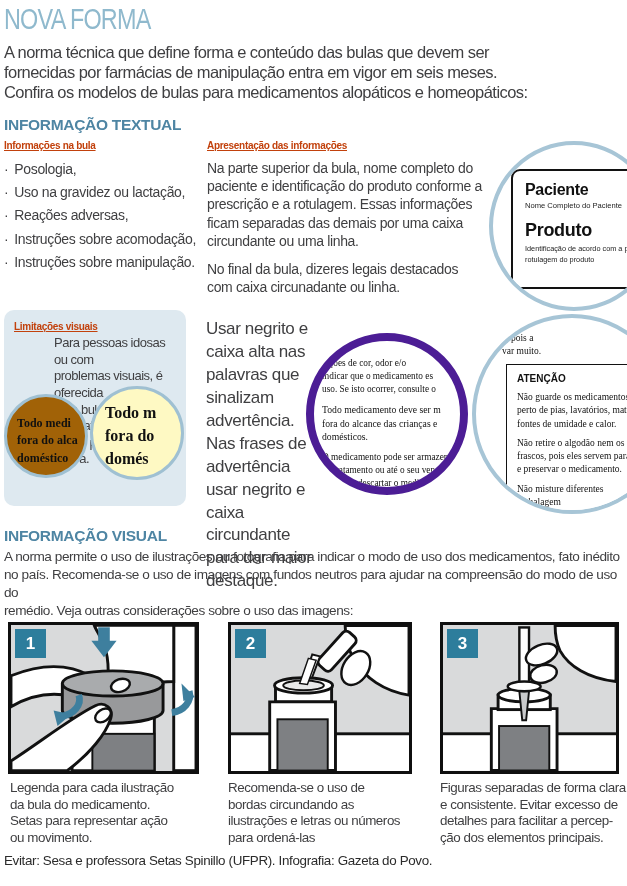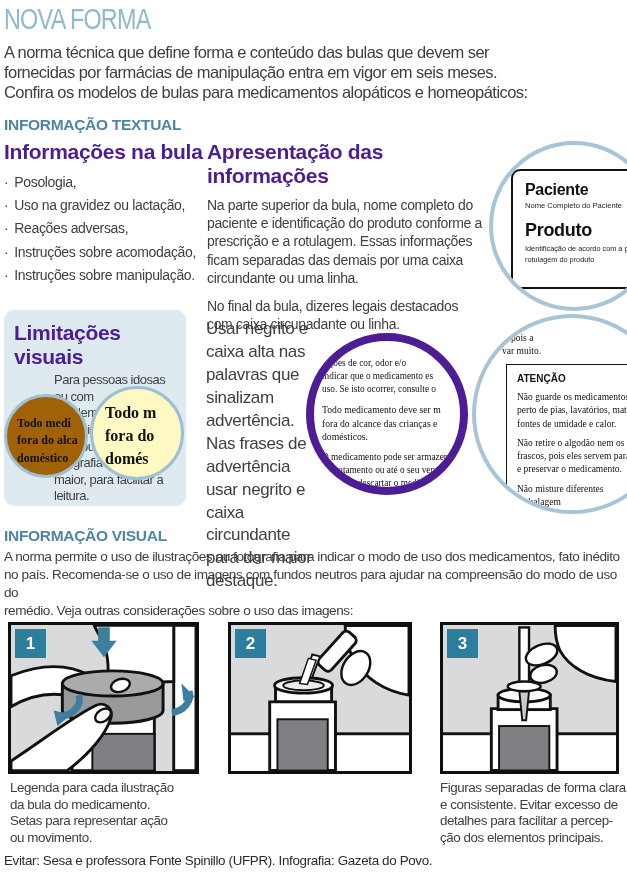--- a/index.html
+++ b/index.html
@@ -15,21 +15,21 @@
     letter-spacing:-1px; transform:scaleX(.78); transform-origin:0 0; white-space:nowrap;
   }
   .intro {
     left:4px; top:42px; width:622px; font-size:16.5px; line-height:1.22;
     letter-spacing:-0.55px; white-space:pre-line; color:#3f3f41;
   }
   .section-title {
     font-size:15.5px; font-weight:700; color:#4e85a3; letter-spacing:-0.3px;
   }
   .sub-heading {
-    font-size:21px; font-weight:700; color:#4c1d95; letter-spacing:-0.3px;
+    font-size:10px; font-weight:700; color:#c2410c; letter-spacing:-0.3px;text-decoration:underline;
   }
   .body-txt { font-size:14px; line-height:1.3; letter-spacing:-0.35px; color:#3f3f41; }
   .pre { white-space:pre-line; }
   b, .bold { font-weight:400; }
 
   
   .bullet-row { display:flex; gap:6px; margin-bottom:5px; }
   .bullet-dot { color:#3f3f41; }
 
   
@@ -275,20 +275,24 @@
       <ellipse cx="102" cy="30" rx="17" ry="10" transform="rotate(-22 102 30)" fill="#fff" stroke="#111" stroke-width="2.5"></ellipse>
       <ellipse cx="104" cy="50" rx="14" ry="9" transform="rotate(-14 104 50)" fill="#fff" stroke="#111" stroke-width="2.5"></ellipse>
     </svg>
     <div class="num-badge">3</div>
   </div>
 
   <div id="cap1" class="abs caption">Legenda para cada ilustração
 da bula do medicamento.
 Setas para representar ação
 ou movimento.</div>
+  <div id="cap2" class="abs caption">Recomenda-se o uso de
+bordas circundando as
+ilustrações e letras ou números
+para ordená-las</div>
   <div id="cap3" class="abs caption">Figuras separadas de forma clara
 e consistente. Evitar excesso de
 detalhes para facilitar a percep-
 ção dos elementos principais.</div>
 
-  <div class="abs footer"><b>Evitar:</b><span> Sesa e professora Fonte Spinillo (UFPR). </span><b>Infografia:</b><span> Gazeta do Povo.</span></div>
+  <div class="abs footer"><b>Evitar:</b><span> Sesa e professora Setas Spinillo (UFPR). </span><b>Infografia:</b><span> Gazeta do Povo.</span></div>
 
 </div>
 
 </body></html>

